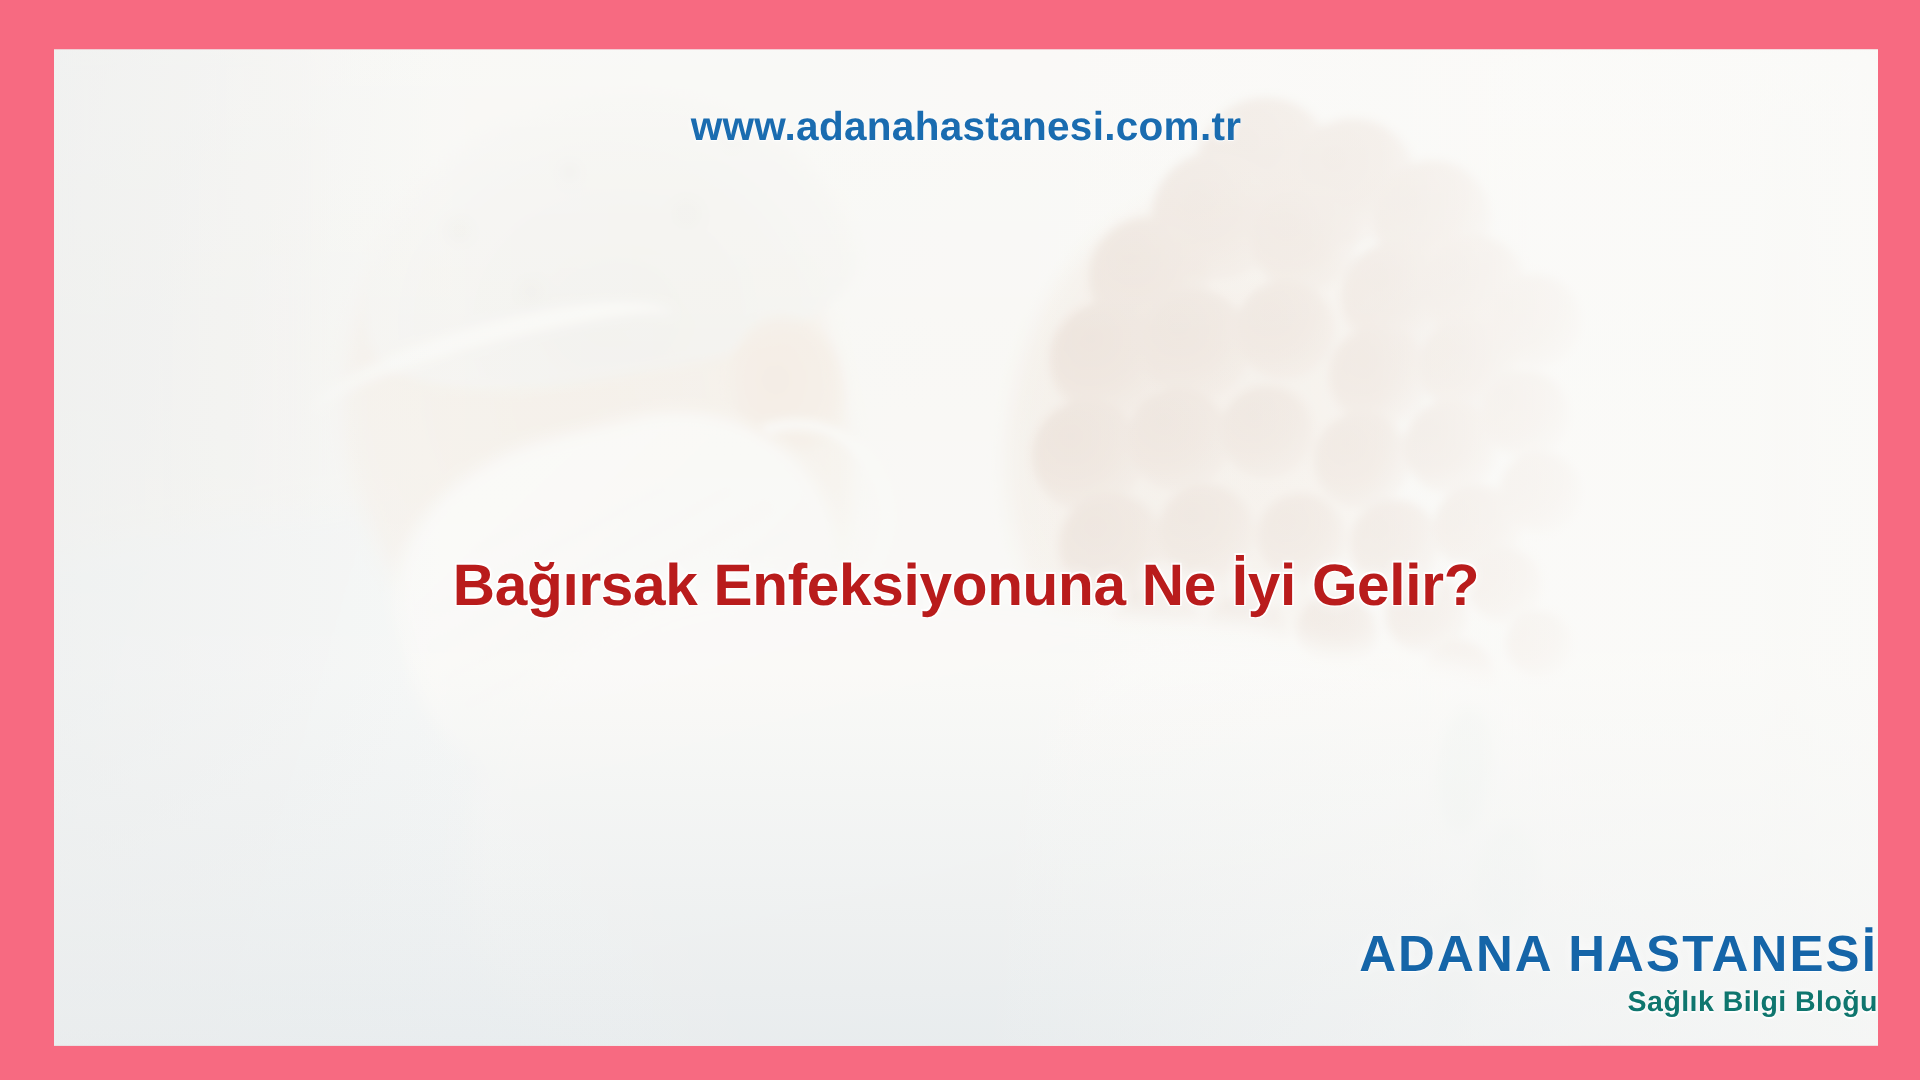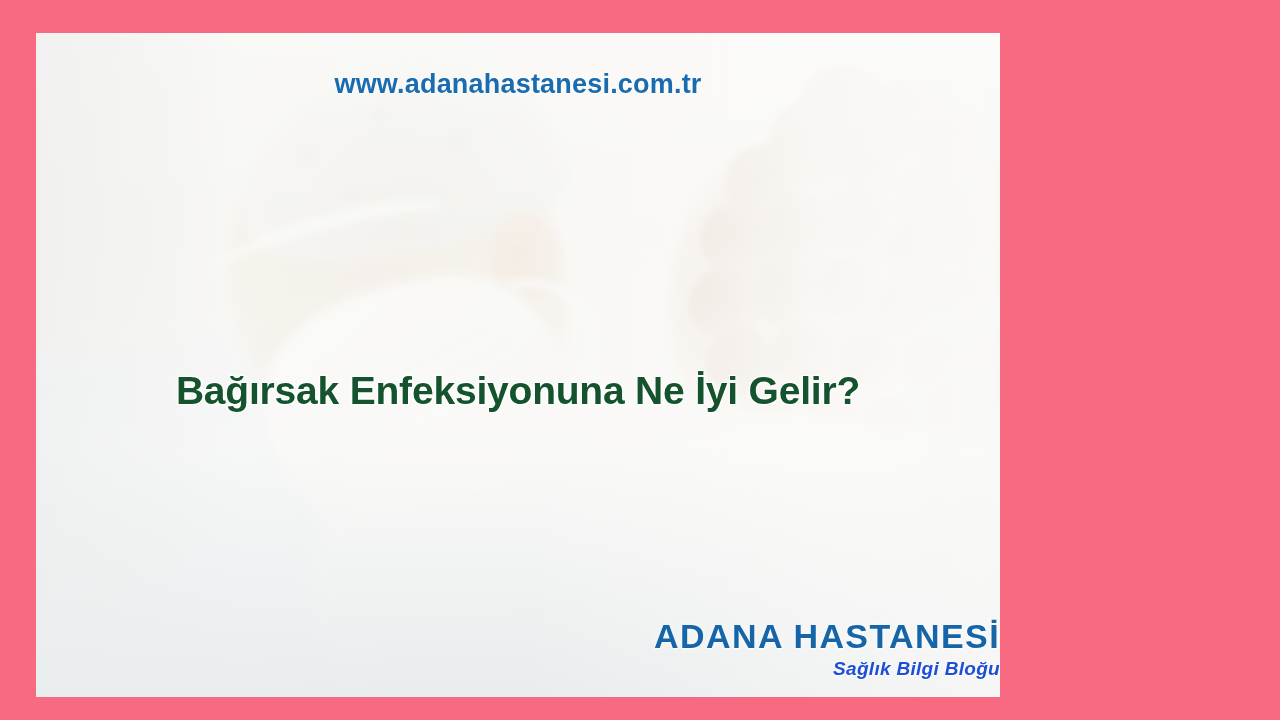--- a/index.html
+++ b/index.html
@@ -22,21 +22,21 @@
     width: 1280px;
     height: 720px;
     background: #f76a81;
   }
 
   
   #cover-card {
     position: absolute;
     left: 36px;
     top: 33px;
-    width: 964px;
+    width: 1216px;
     height: 664px;
     overflow: hidden;
     background: #eceeee;
   }
 
   
   .photo-layer {
     position: absolute;
     inset: 0;
     overflow: hidden;
@@ -287,21 +287,21 @@
 
   .cover-title {
     position: absolute;
     top: 336px;
     left: 0;
     width: 100%;
     text-align: center;
     font-size: 39px;
     font-weight: bold;
     letter-spacing: -.2px;
-    color: #14532d;
+    color: #b91c1c;
     text-shadow:
        1px 1px 0 rgba(255,255,255,.95),
       -1px 1px 0 rgba(255,255,255,.95),
        1px -1px 0 rgba(255,255,255,.80),
       -1px -1px 0 rgba(255,255,255,.80),
        0 0 10px rgba(255,255,255,.70);
   }
 
   .brand-block {
     position: absolute;
@@ -316,23 +316,22 @@
     letter-spacing: 1.4px;
     color: #1565a8;
     text-shadow: 0 1px 0 rgba(255,255,255,.9), 0 0 8px rgba(255,255,255,.7);
     line-height: 1.05;
   }
   .brand-tagline {
     margin-top: 3px;
     font-size: 19px;
     font-weight: bold;
     letter-spacing: .3px;
-    color: #1d4ed8;
+    color: #0f766e;
     text-shadow: 0 1px 0 rgba(255,255,255,.9), 0 0 6px rgba(255,255,255,.7);
-    font-style: italic;
   }
 </style>
 </head>
 <body>
 
 <div id="blog-cover">
 
   <div id="cover-card">
 
     <div class="photo-layer">

